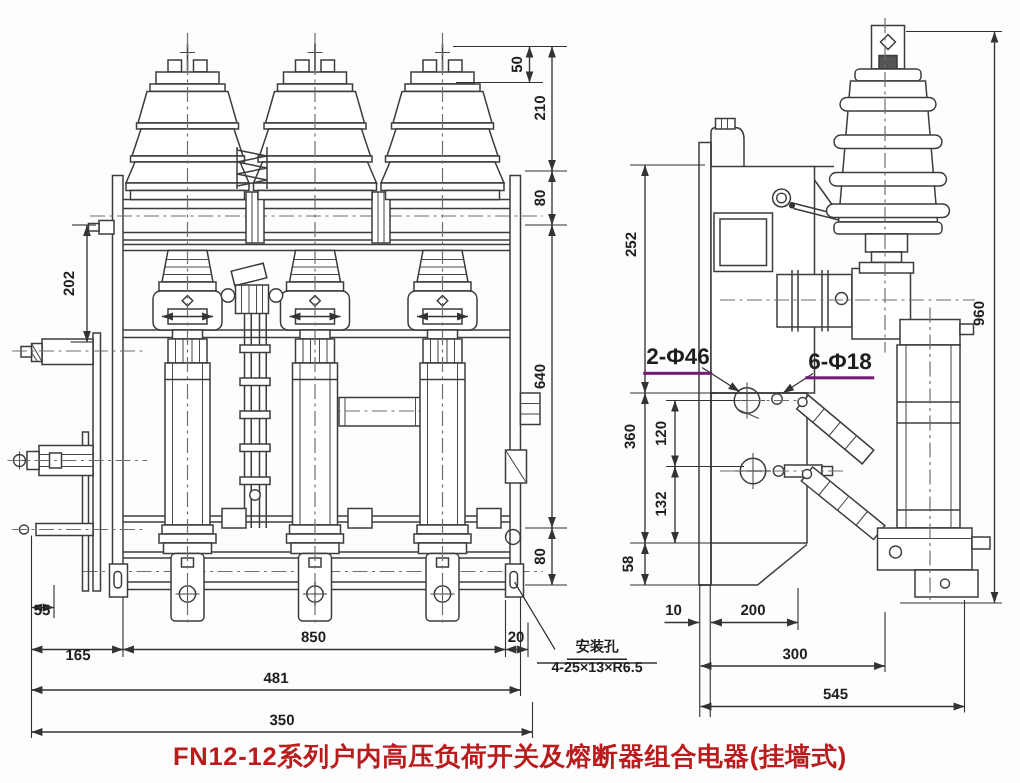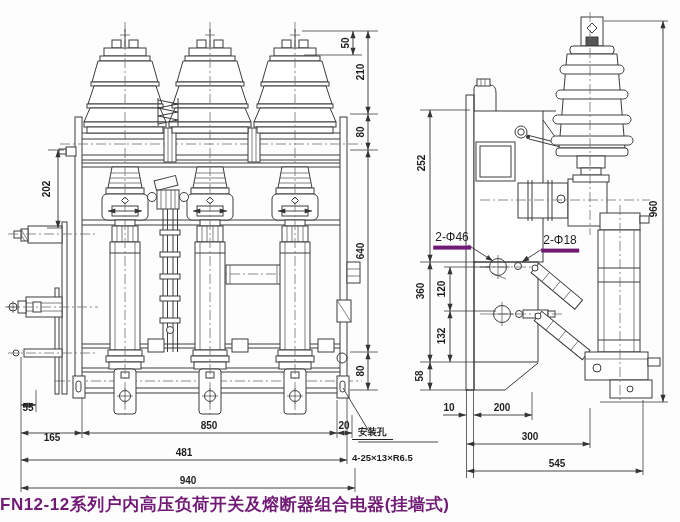--- a/index.html
+++ b/index.html
@@ -14,32 +14,32 @@
   .cl{stroke:#6f6f6f;stroke-width:.8;fill:none;stroke-dasharray:10 3 2 3;}
   .dl{stroke:#333;stroke-width:.9;fill:none;}
   .ext{stroke:#333;stroke-width:.75;fill:none;}
   .dim{
     position:absolute;transform:translate(-50%,-50%);
     font-size:10px;font-weight:700;color:#1e1e1e;white-space:nowrap;line-height:1;
   }
   .dim.v{transform:translate(-50%,-50%) rotate(-90deg);}
   .holelbl{
     position:absolute;transform:translate(-50%,-50%);
-    font-size:12px;font-weight:400;color:#1e1e1e;white-space:nowrap;line-height:1.15;
-    border-bottom:4px solid #701a75;padding:0 2px 1px 2px;
+    font-size:15px;font-weight:700;color:#1e1e1e;white-space:nowrap;line-height:1.15;
+    border-bottom:2px solid #701a75;padding:0 2px 1px 2px;
   }
   .note{
-    position:absolute;left:352px;top:427px;width:92px;
+    position:absolute;left:352px;top:427px;width:92px;text-align:center;
     font-size:9.5px;font-weight:700;color:#1e1e1e;line-height:1.15;
   }
   .note .t{display:inline-block;border-bottom:1.2px solid #222;padding:0 6px 1px 6px;}
-  .note .s{display:block;margin-top:13px;white-space:nowrap;}
+  .note .s{display:block;margin-top:1px;white-space:nowrap;}
   .caption{
-    position:absolute;left:0;right:0;top:493px;text-align:left;
-    font-size:17px;font-weight:700;color:#701a75;letter-spacing:.5px;white-space:nowrap;
+    position:absolute;left:0;right:0;top:493px;text-align:center;
+    font-size:17px;font-weight:700;color:#b91c1c;letter-spacing:.5px;white-space:nowrap;
   }
 </style>
 </head>
 <body>
 
 <div class="stage">
 
 <svg width="680" height="522" viewBox="0 0 680 522">
   <defs>
     <marker id="ar" viewBox="0 0 10 10" refX="9.5" refY="5" markerWidth="9" markerHeight="9" orient="auto-start-reverse">
@@ -367,28 +367,28 @@
 <span class="dim v" style="left:421px;top:291px">360</span>
 <span class="dim v" style="left:442px;top:289px">120</span>
 <span class="dim v" style="left:442px;top:336px">132</span>
 <span class="dim v" style="left:420px;top:376px">58</span>
 <span class="dim v" style="left:654px;top:209px">960</span>
 <span class="dim" style="left:28px;top:408px">55</span>
 <span class="dim" style="left:52px;top:438px">165</span>
 <span class="dim" style="left:209px;top:426px">850</span>
 <span class="dim" style="left:344px;top:426px">20</span>
 <span class="dim" style="left:184px;top:453px">481</span>
-<span class="dim" style="left:188px;top:481px">940</span>
+<span class="dim" style="left:188px;top:481px">350</span>
 <span class="dim" style="left:449px;top:408px">10</span>
 <span class="dim" style="left:502px;top:408px">200</span>
 <span class="dim" style="left:530px;top:437px">300</span>
 <span class="dim" style="left:557px;top:464px">545</span>
 
 <span class="holelbl" style="left:452px;top:240px">2-Φ46</span>
-<span class="holelbl" style="left:560px;top:243px">2-Φ18</span>
+<span class="holelbl" style="left:560px;top:243px">6-Φ18</span>
 
 <div class="note">
   <span class="t">安装孔</span>
   <span class="s">4-25×13×R6.5</span>
 </div>
 
 <div class="caption">FN12-12系列户内高压负荷开关及熔断器组合电器(挂墙式)</div>
 
 </div>
 

